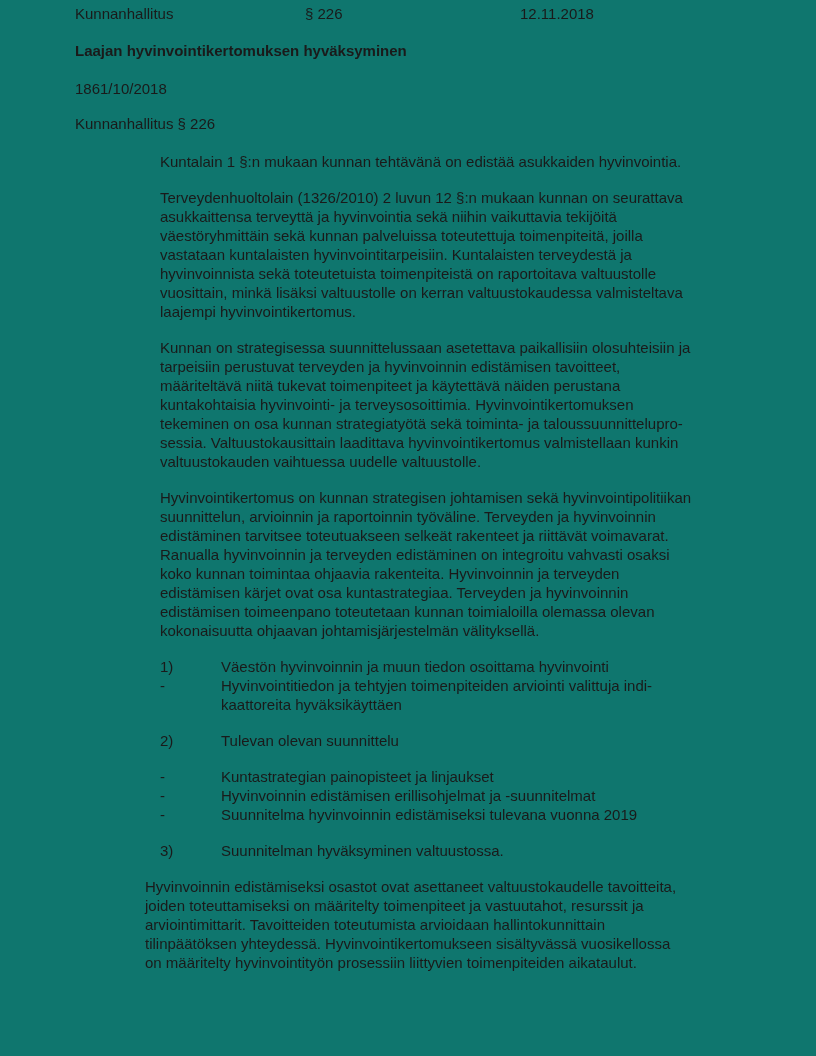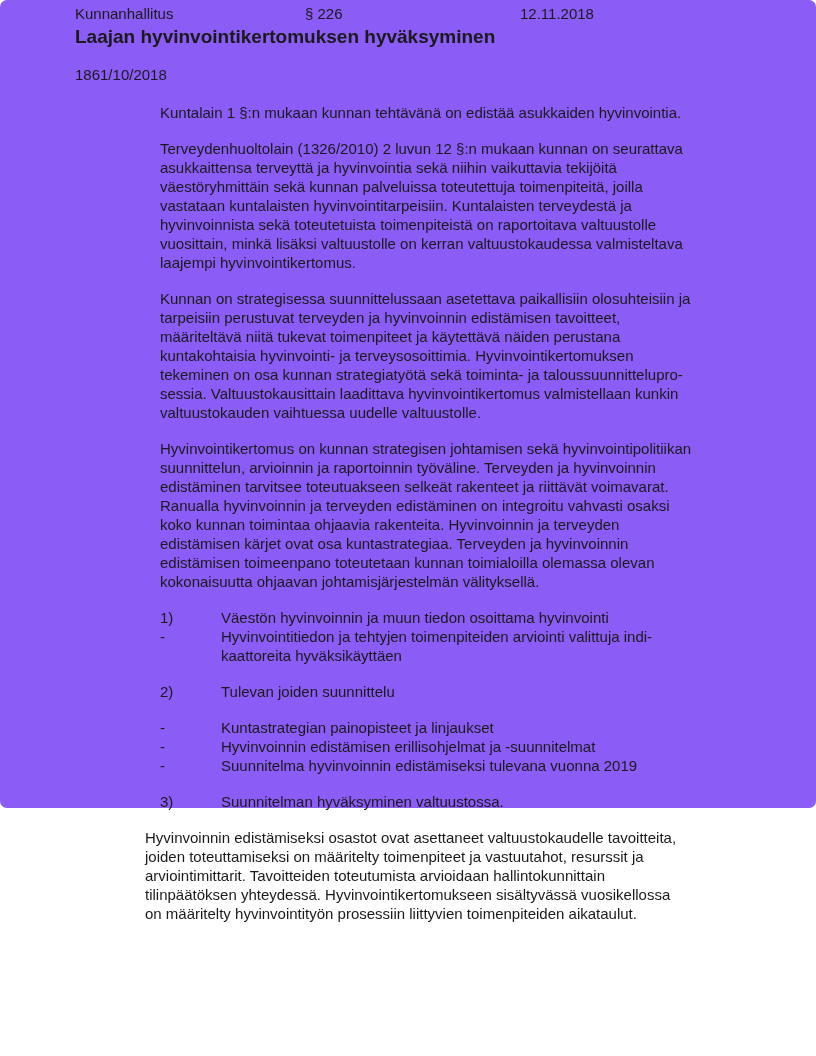--- a/index.html
+++ b/index.html
@@ -12,37 +12,36 @@
     height: 1056px;
     overflow: hidden;
     font-family: "Liberation Sans", sans-serif;
     font-size: 15px;
     line-height: 19px;
     color: #1a1a1a;
   }
   .page {
     position: relative;
     width: 816px;
-    height: 808px;
-    background: #8b5cf6;
-    border-radius: 7px;
+    height: 1056px;
+    background: #0f766e;
   }
   
   .doc-header {
     position: relative;
     height: 19px;
     padding-top: 4px;
   }
   .h-org  { position: absolute; left: 75px;  top: 4px; }
   .h-sec  { position: absolute; left: 305px; top: 4px; }
   .h-date { position: absolute; left: 520px; top: 4px; }
 
   .title {
-    margin: 3px 0 0 75px;
-    font-size: 19px;
+    margin: 17px 0 0 75px;
+    font-size: 15px;
     line-height: 21px;
     font-weight: bold;
   }
   .case-number {
     margin: 18px 0 16px 75px;
   }
   .section-ref {
     margin: 16px 0 0 75px;
   }
 
@@ -89,20 +88,21 @@
   <div class="doc-header">
     <span class="h-org">Kunnanhallitus</span>
     <span class="h-sec">§ 226</span>
     <span class="h-date">12.11.2018</span>
   </div>
 
   <h1 class="title">Laajan hyvinvointikertomuksen hyväksyminen</h1>
 
   <div class="case-number">1861/10/2018</div>
 
+  <div class="section-ref">Kunnanhallitus § 226</div>
 
   <div class="indent-block">
     <p class="body-par">Kuntalain 1 §:n mukaan kunnan tehtävänä on edistää asukkaiden hyvinvointia.</p>
     <p class="body-par">Terveydenhuoltolain (1326/2010) 2 luvun 12 §:n mukaan kunnan on seurattava
 asukkaittensa terveyttä ja hyvinvointia sekä niihin vaikuttavia tekijöitä
 väestöryhmittäin sekä kunnan palveluissa toteutettuja toimenpiteitä, joilla
 vastataan kuntalaisten hyvinvointitarpeisiin. Kuntalaisten terveydestä ja
 hyvinvoinnista sekä toteutetuista toimenpiteistä on raportoitava valtuustolle
 vuosittain, minkä lisäksi valtuustolle on kerran valtuustokaudessa valmisteltava
 laajempi hyvinvointikertomus.</p>
@@ -127,21 +127,21 @@
       <span class="list-marker">1)</span>
       <span class="list-text">Väestön hyvinvoinnin ja muun tiedon osoittama hyvinvointi</span>
     </div>
     <div class="list-row">
       <span class="list-marker">-</span>
       <span class="list-text">Hyvinvointitiedon ja tehtyjen toimenpiteiden arviointi valittuja indi-
 kaattoreita hyväksikäyttäen</span>
     </div>
     <div class="list-row gap">
       <span class="list-marker">2)</span>
-      <span class="list-text">Tulevan joiden suunnittelu</span>
+      <span class="list-text">Tulevan olevan suunnittelu</span>
     </div>
     <div class="list-row gap">
       <span class="list-marker">-</span>
       <span class="list-text">Kuntastrategian painopisteet ja linjaukset</span>
     </div>
     <div class="list-row">
       <span class="list-marker">-</span>
       <span class="list-text">Hyvinvoinnin edistämisen erillisohjelmat ja -suunnitelmat</span>
     </div>
     <div class="list-row">

